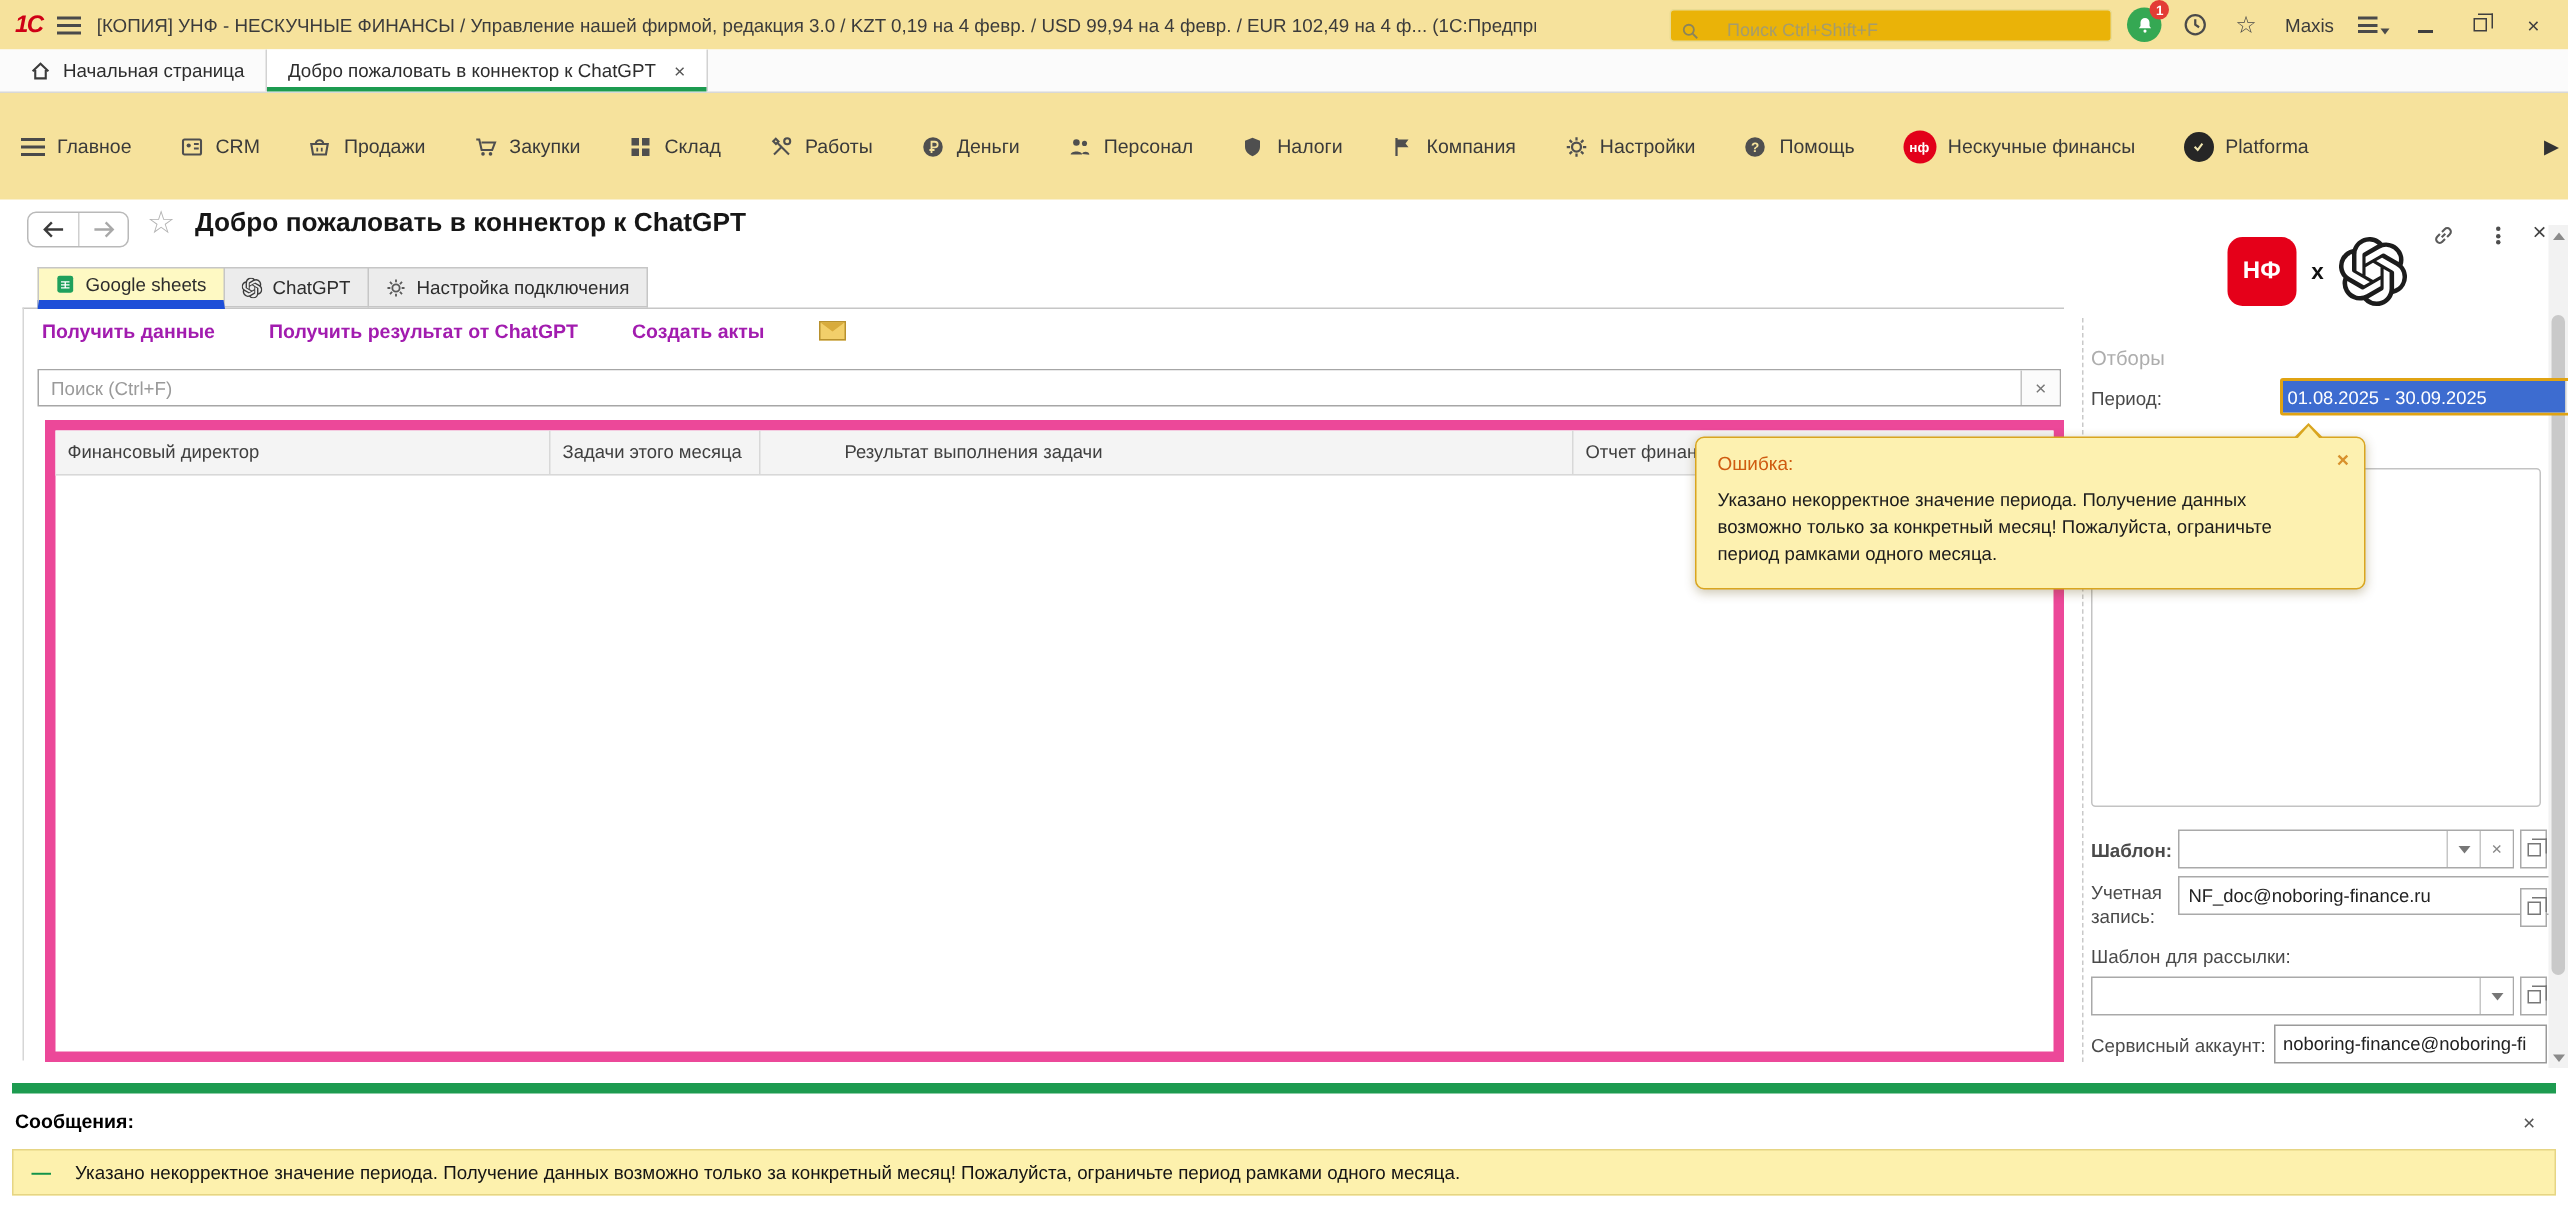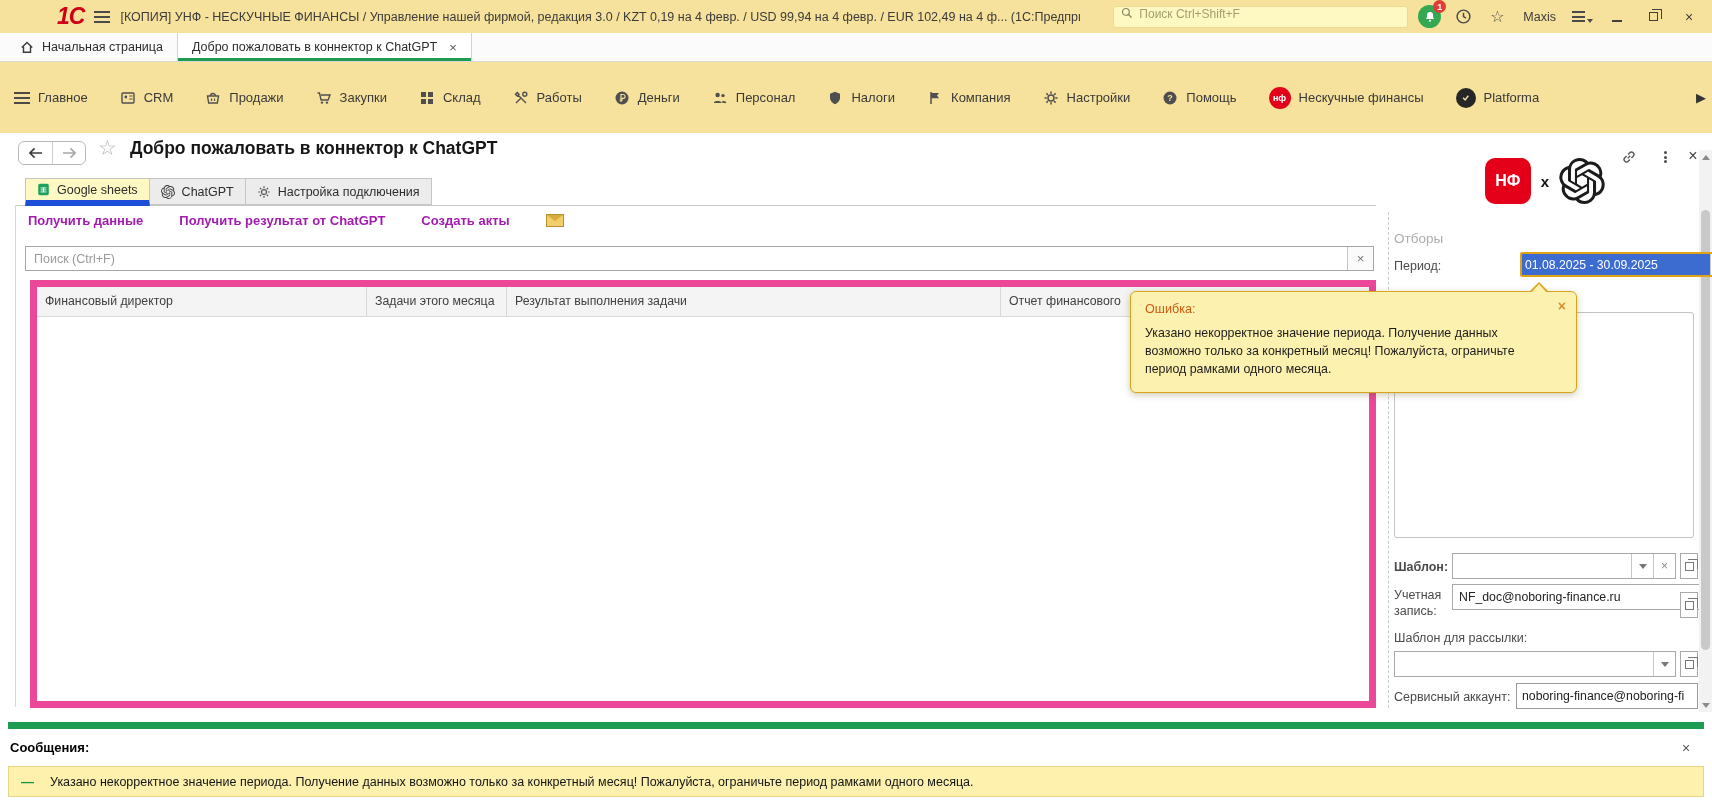--- a/index.html
+++ b/index.html
@@ -2,27 +2,27 @@
 <html><head>
 <meta charset="utf-8">
 <style>
   * { box-sizing: border-box; margin: 0; padding: 0; }
   body { font-family: "Liberation Sans", sans-serif; background: #fff; }
   .screen { position: relative; width: 1712px; height: 811px; background: #fff; overflow: hidden; }
 
   
   .titlebar { position: absolute; top: 0; left: 0; width: 1712px; height: 33px;
     background: #f6e29c; display: flex; align-items: center; padding: 0 10px; gap: 10px; }
-  .logo-1c { font-weight: bold; font-size: 23px; color: #cf0016; font-style: italic; letter-spacing: -1px; margin-left: 47px; }
+  .logo-1c { font-weight: bold; font-size: 16px; color: #cf0016; font-style: italic; letter-spacing: -1px; }
   .bars { display: inline-block; width: 16px; }
   .bars i { display: block; height: 2px; background: #4a4a4a; margin: 3px 0; }
   .tb-title { font-size: 12.5px; color: #3b3b3b; white-space: nowrap; overflow: hidden; max-width: 960px; }
   .tb-spacer { flex: 1; }
-  .tb-search { width: 295px; height: 22px; background: #fef9c3; border: 1px solid #e9db93;
-    border-radius: 3px; display: flex; align-items: flex-start; padding: 0 7px; gap: 6px; }
+  .tb-search { width: 295px; height: 22px; background: #eab308; border: 1px solid #e9db93;
+    border-radius: 3px; display: flex; align-items: flex-end; padding: 0 7px; gap: 18px; }
   .tb-search input { flex: 1; border: none; outline: none; background: transparent; font-size: 12px;
     font-family: "Liberation Sans", sans-serif; color: #555; }
   .tb-search input::placeholder { color: #a49c6e; }
   .tb-bell { position: relative; width: 23px; height: 23px; background: #35a853; border-radius: 50%;
     display: flex; align-items: center; justify-content: center; }
   .tb-badge { position: absolute; top: -5px; right: -5px; min-width: 13px; height: 13px; background: #e33c35;
     border-radius: 7px; color: #fff; font-size: 9px; font-weight: bold; display: flex; align-items: center;
     justify-content: center; padding: 0 3px; }
   .tb-ic { width: 24px; height: 24px; display: flex; align-items: center; justify-content: center; color: #4a4a4a; }
   .tb-user { font-size: 12.5px; color: #3b3b3b; padding: 0 4px; }
@@ -90,21 +90,21 @@
   .search-field input { flex: 1; border: none; outline: none; padding: 0 8px; font-size: 12.5px;
     font-family: "Liberation Sans", sans-serif; color: #333; }
   .search-field input::placeholder { color: #9a9a9a; }
   .clear-btn { width: 26px; border-left: 1px solid #c4c4c4; background: #fbfbfb; color: #777; font-size: 13px;
     display: flex; align-items: center; justify-content: center; }
   .grid { position: absolute; top: 280px; left: 30px; width: 1346px; height: 428px; border: 7px solid #ec4899;
     background: #fff; }
   .grid-head { display: flex; height: 30px; background: #f4f4f4; border-bottom: 1px solid #d8d8d8; }
   .gh-cell { font-size: 12.3px; color: #3f3f3f; line-height: 29px; padding-left: 8px;
     border-right: 1px solid #d8d8d8; white-space: nowrap; overflow: hidden; }
-  .gh-1 { width: 330px; } .gh-2 { width: 140px; } .gh-3 { width: 494px; } .gh-4 { flex: 1; border-right: none; }
+  .gh-1 { width: 330px; } .gh-2 { width: 140px; } .gh-3 { width: 494px; margin-left: 48px; } .gh-4 { flex: 1; border-right: none; }
 
   
   .panel-sep { position: absolute; left: 1388px; top: 212px; height: 496px; border-left: 1px dashed #c9c9c9; }
   .panel-logos { position: absolute; left: 1394px; top: 156px; width: 302px; height: 50px; display: flex;
     align-items: center; justify-content: center; gap: 10px; }
   .nf-logo { width: 46px; height: 46px; border-radius: 10px; background: #e50019; color: #fff; font-weight: bold;
     font-size: 16px; display: flex; align-items: center; justify-content: center; }
   .logo-x { font-size: 15px; color: #111; font-weight: bold; }
   .filters-title { position: absolute; left: 1394px; top: 231px; font-size: 13.5px; color: #adadad; }
   .field-label { position: absolute; font-size: 12.5px; color: #4a4a4a; }

